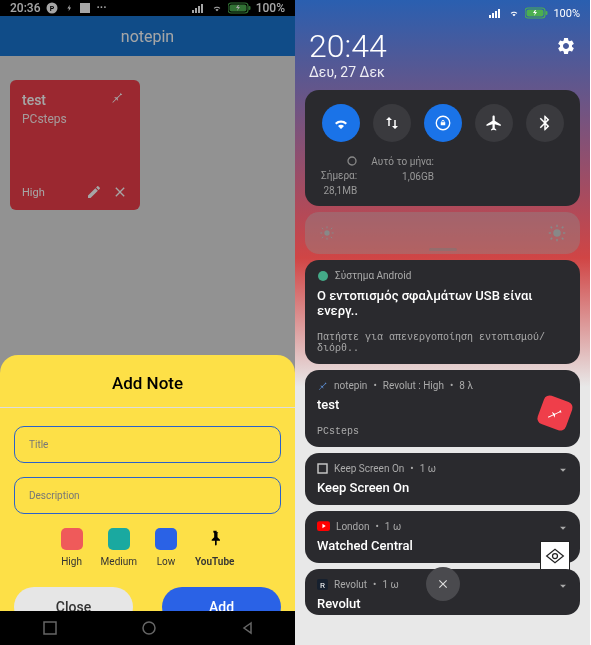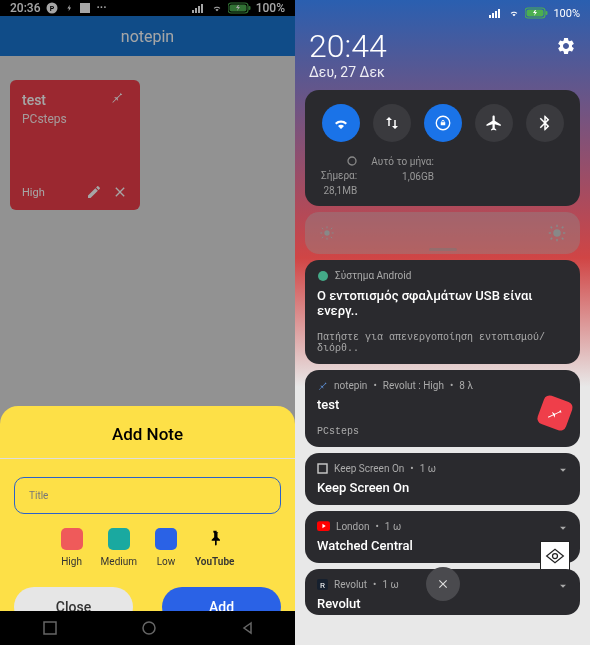--- a/index.html
+++ b/index.html
@@ -149,20 +149,21 @@
       </div>
     </div>
   </div>
 
   <div class="overlay"></div>
 
   <div class="sheet">
     <div class="sheet-title">Add Note</div>
     <div class="sheet-divider"></div>
     <div class="input-box">Title</div>
+    <div class="input-box">Description</div>
     <div class="priority-row">
       <div class="priority-item">
         <div class="priority-swatch sw-high"></div>
         <div class="priority-label">High</div>
       </div>
       <div class="priority-item">
         <div class="priority-swatch sw-med"></div>
         <div class="priority-label">Medium</div>
       </div>
       <div class="priority-item">

